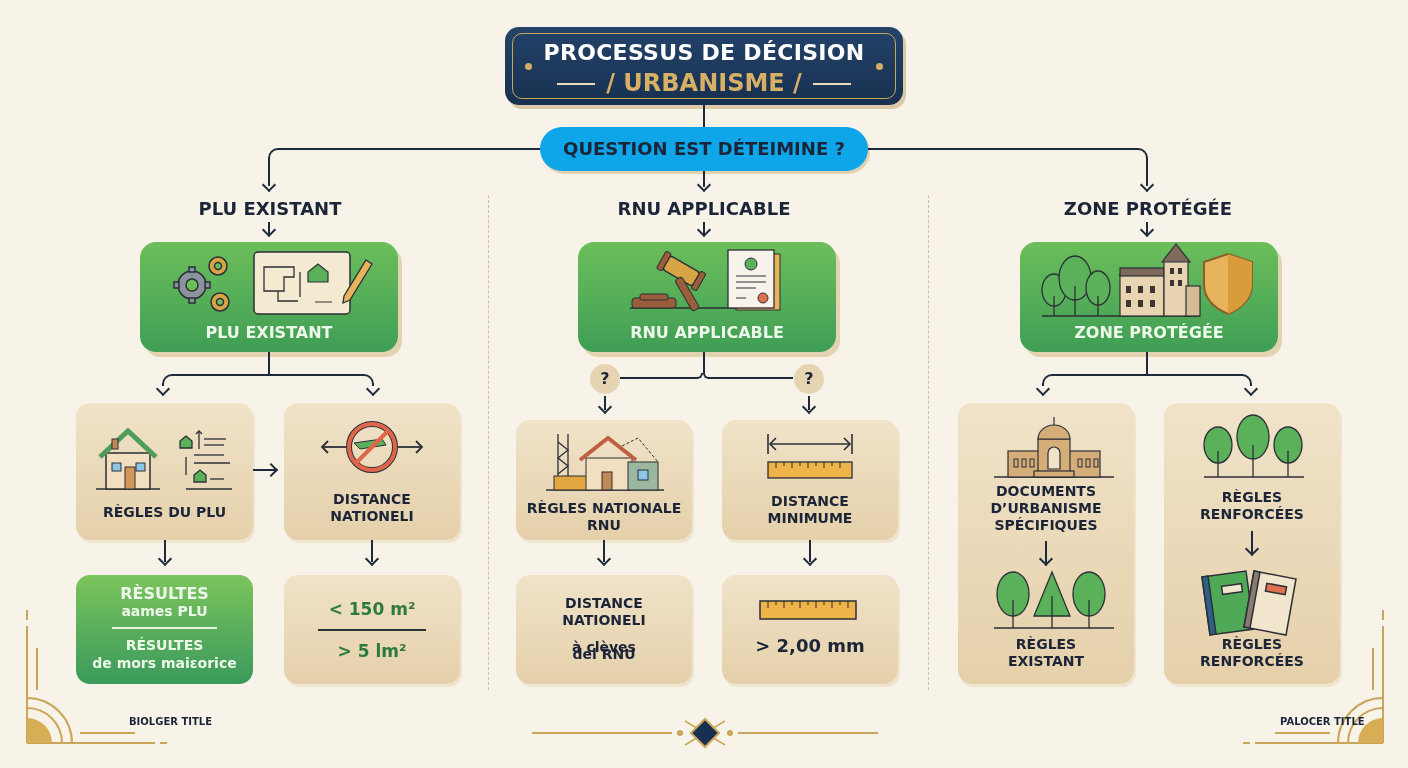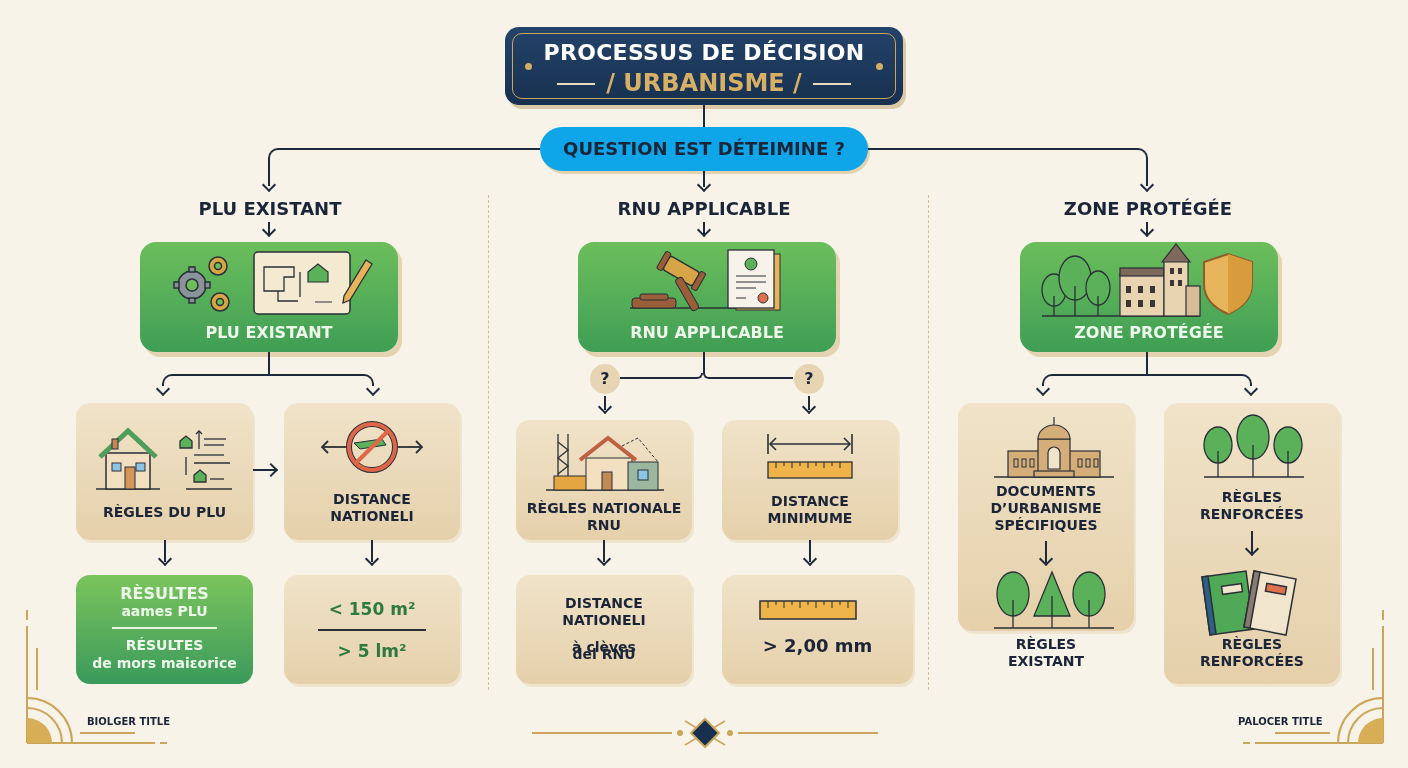--- a/index.html
+++ b/index.html
@@ -70,21 +70,21 @@
   .tan-card .lbl { position: absolute; left: 4px; right: 4px; font-size: 14px; font-weight: bold; color: #1c2538; line-height: 17px; }
   .tan-card svg { position: absolute; left: 0; top: 0; }
 
   .divider { position: absolute; width: 0; border-left: 1.5px dashed #d2bf97; }
 
   .qmark {
     position: absolute; width: 30px; height: 30px; border-radius: 50%;
     background: #e6d4b2; text-align: center; line-height: 30px;
     font-weight: bold; font-size: 16px; color: #1c2538;
   }
-  .corner-label { position: absolute; font-size: 10px; font-weight: bold; color: #1c2538; }
+  .corner-label { position: absolute; font-size: 10px; font-weight: bold; color: #1c2538; margin-left: 42px; }
 </style>
 </head>
 <body>
 
 <div class="abs banner">
   <span class="dot" style="left:20px"></span>
   <span class="dot" style="right:20px"></span>
   <div class="t1">PROCESSUS DE DÉCISION</div>
   <span class="rule" style="left:52px"></span>
   <div class="t2">/ URBANISME /</div>
@@ -302,21 +302,21 @@
 <div class="line" style="left:809px; top:540px; width:2px; height:22px;"></div>
 <div class="arrow-down" style="left:805px; top:554px;"></div>
 
 <div class="tan-card" style="left:516px; top:575px; width:176px; height:109px;">
   <div class="lbl" style="top:20px;">DISTANCE</div>
   <div class="lbl" style="top:37px;">NATIONELI</div>
   <div class="lbl" style="top:64px; font-weight:bold;">à clèves</div>
   <div class="lbl" style="top:71px;">del RNU</div>
 </div>
 
-<div class="tan-card" style="left:722px; top:575px; width:191px; height:109px;">
+<div class="tan-card" style="left:722px; top:575px; width:176px; height:109px;">
   <svg width="176" height="50">
     <rect x="38" y="26" width="96" height="18" fill="#efb449" stroke="#2b2f36" stroke-width="1.5"></rect>
     <g stroke="#2b2f36" stroke-width="1">
       <line x1="46" y1="26" x2="46" y2="33"></line>
         <line x1="54" y1="26" x2="54" y2="30"></line>
         <line x1="62" y1="26" x2="62" y2="33"></line>
       <line x1="70" y1="26" x2="70" y2="30"></line>
         <line x1="78" y1="26" x2="78" y2="33"></line>
         <line x1="86" y1="26" x2="86" y2="30"></line>
       <line x1="94" y1="26" x2="94" y2="33"></line>
@@ -368,21 +368,21 @@
   </svg>
   <div class="lbl">ZONE PROTÉGÉE</div>
 </div>
 
 <div class="line" style="left:1146px; top:352px; width:2px; height:24px;"></div>
 <div style="position:absolute; left:1042px; top:374px; width:104px; height:12px; border-left:2px solid #1e2a3c; border-top:2px solid #1e2a3c; border-top-left-radius:10px;"></div>
 <div style="position:absolute; left:1146px; top:374px; width:106px; height:12px; border-right:2px solid #1e2a3c; border-top:2px solid #1e2a3c; border-top-right-radius:10px;"></div>
 <div class="arrow-down" style="left:1038px; top:384px;"></div>
 <div class="arrow-down" style="left:1246px; top:384px;"></div>
 
-<div class="tan-card" style="left:958px; top:403px; width:176px; height:228px;">
+<div class="tan-card" style="left:958px; top:403px; width:176px; height:281px;">
   <svg width="176" height="80">
     <line x1="36" y1="74" x2="156" y2="74" stroke="#2b2f36" stroke-width="1.5"></line>
     <g stroke="#2b2f36" stroke-width="1.2" fill="#d4ad78">
       <rect x="50" y="48" width="92" height="26"></rect>
       <rect x="80" y="36" width="32" height="38"></rect>
       <path d="M80 36 a16 14 0 0 1 32 0 z"></path>
       <line x1="96" y1="14" x2="96" y2="22"></line>
       <path d="M90 66 v-16 a6 6 0 0 1 12 0 v16 z" fill="#f0e3c9"></path>
       <rect x="76" y="68" width="40" height="6"></rect>
     </g>

